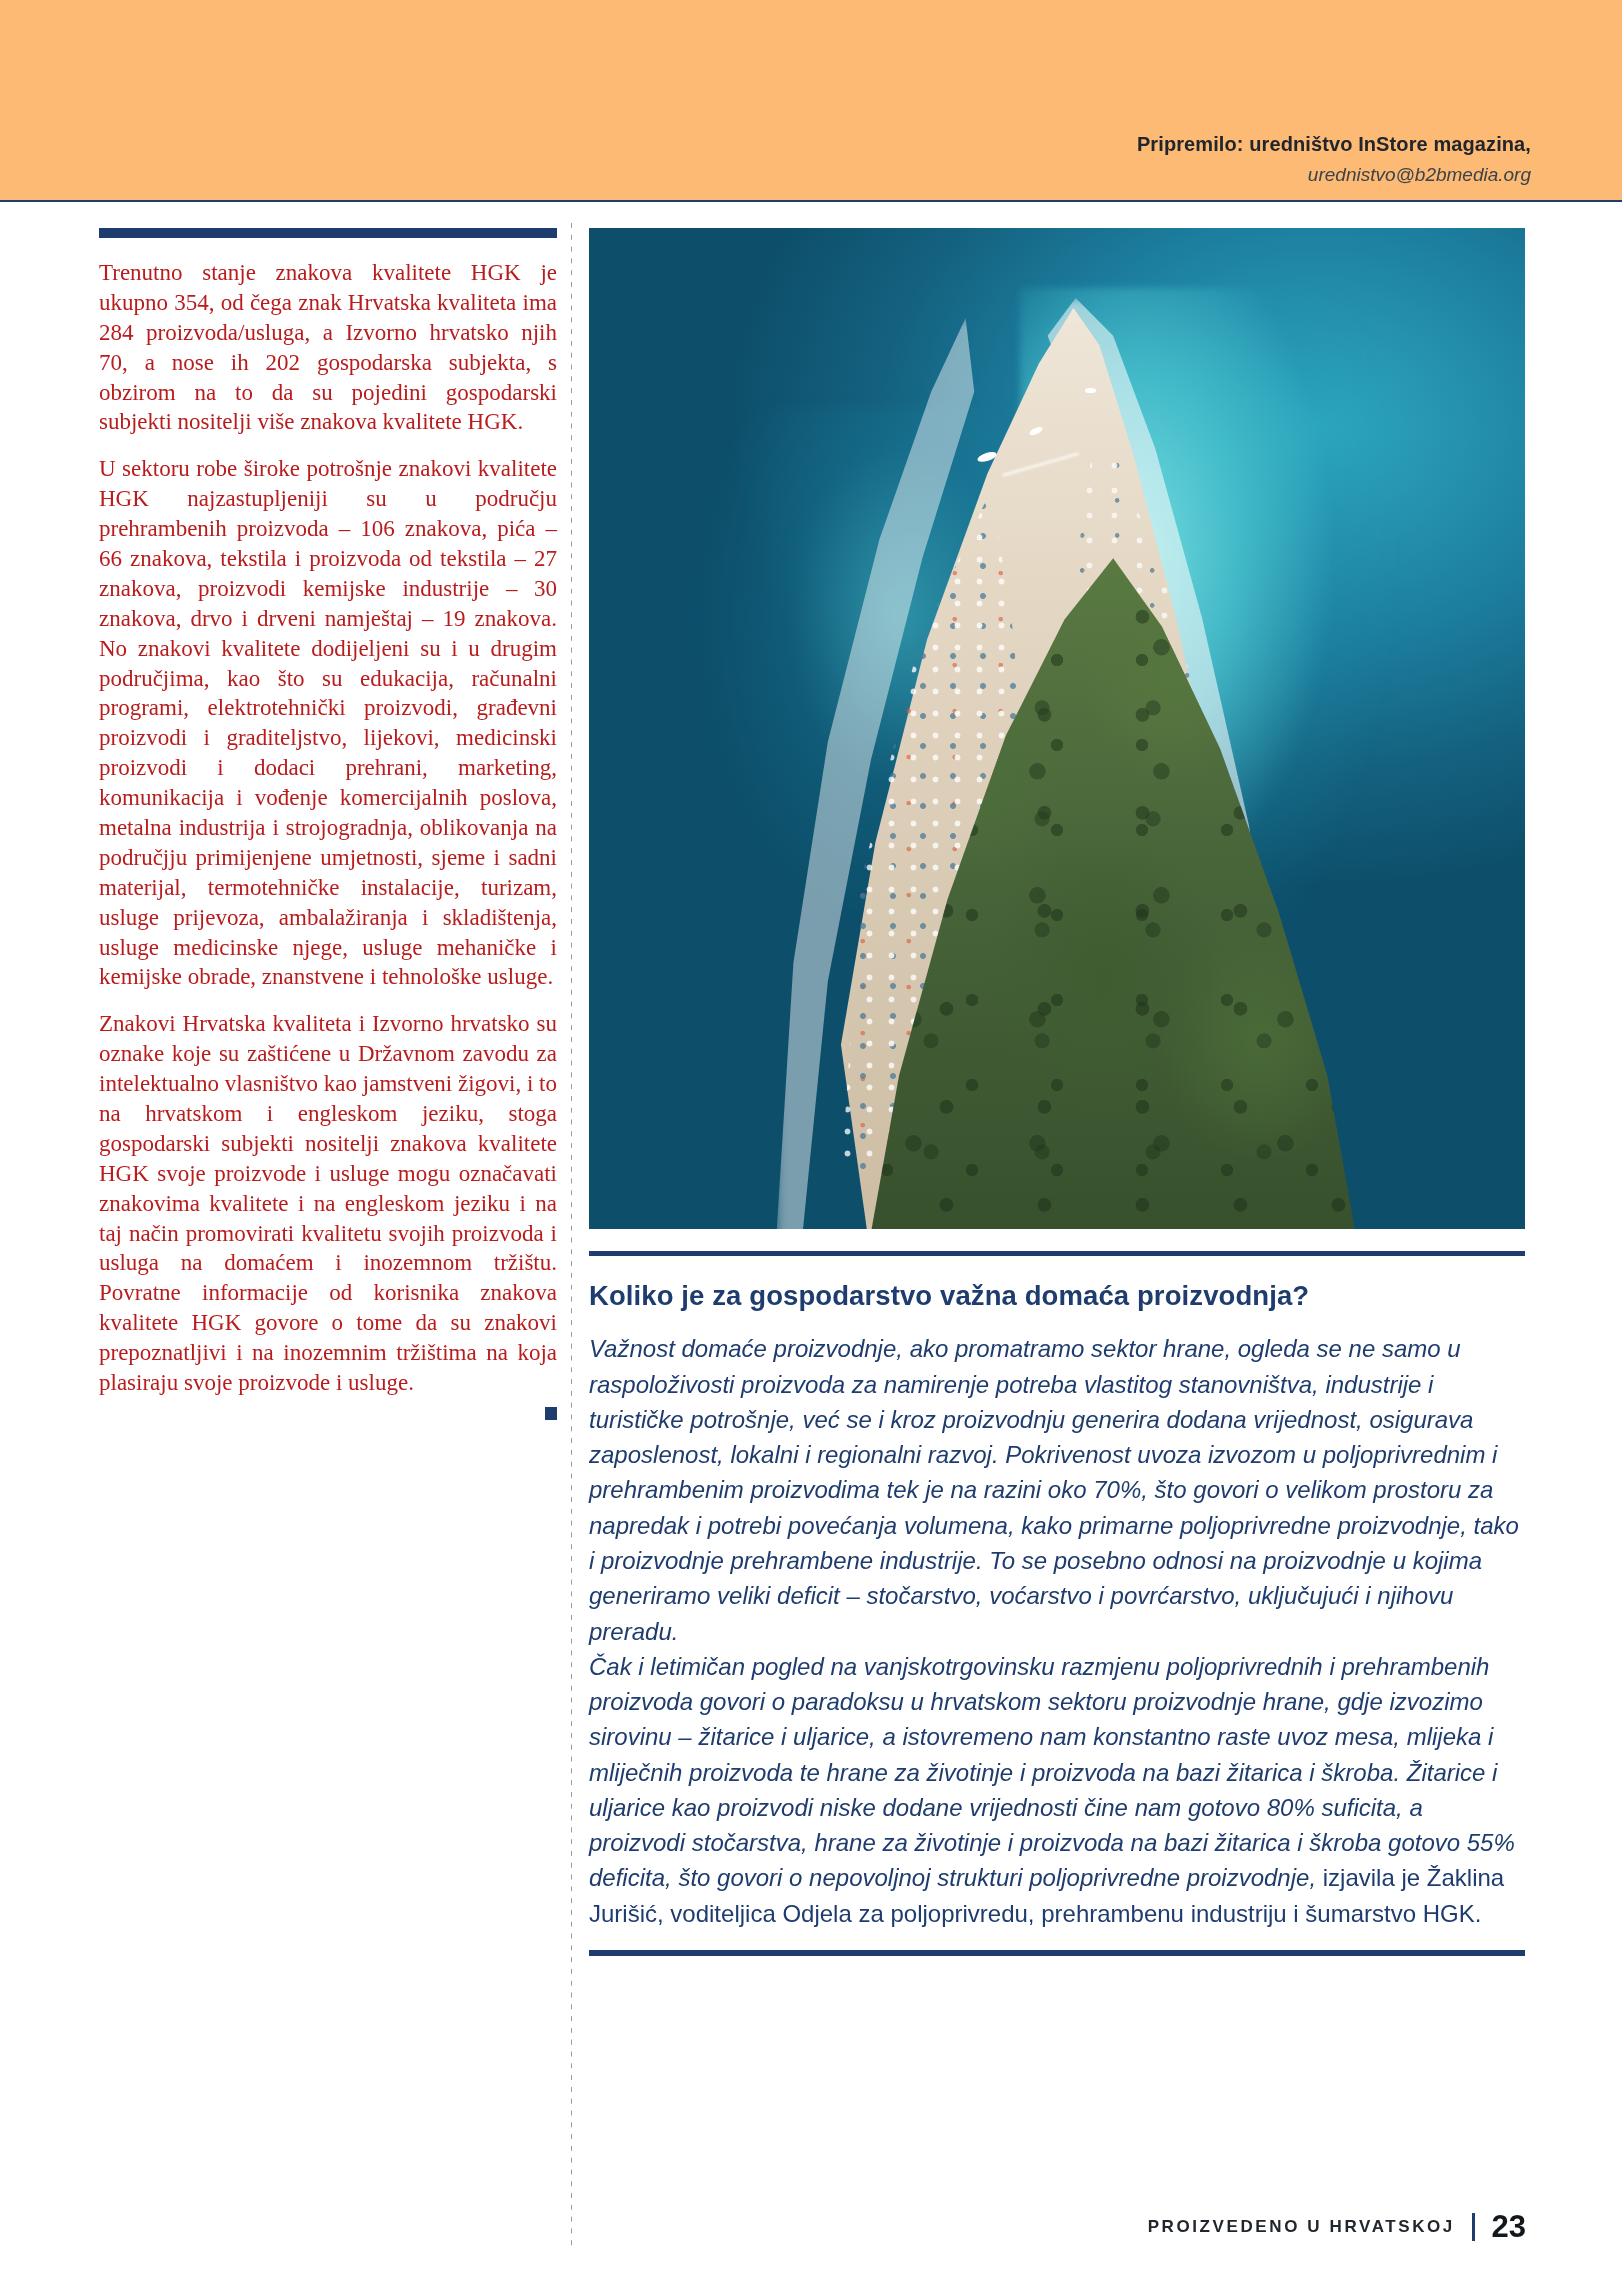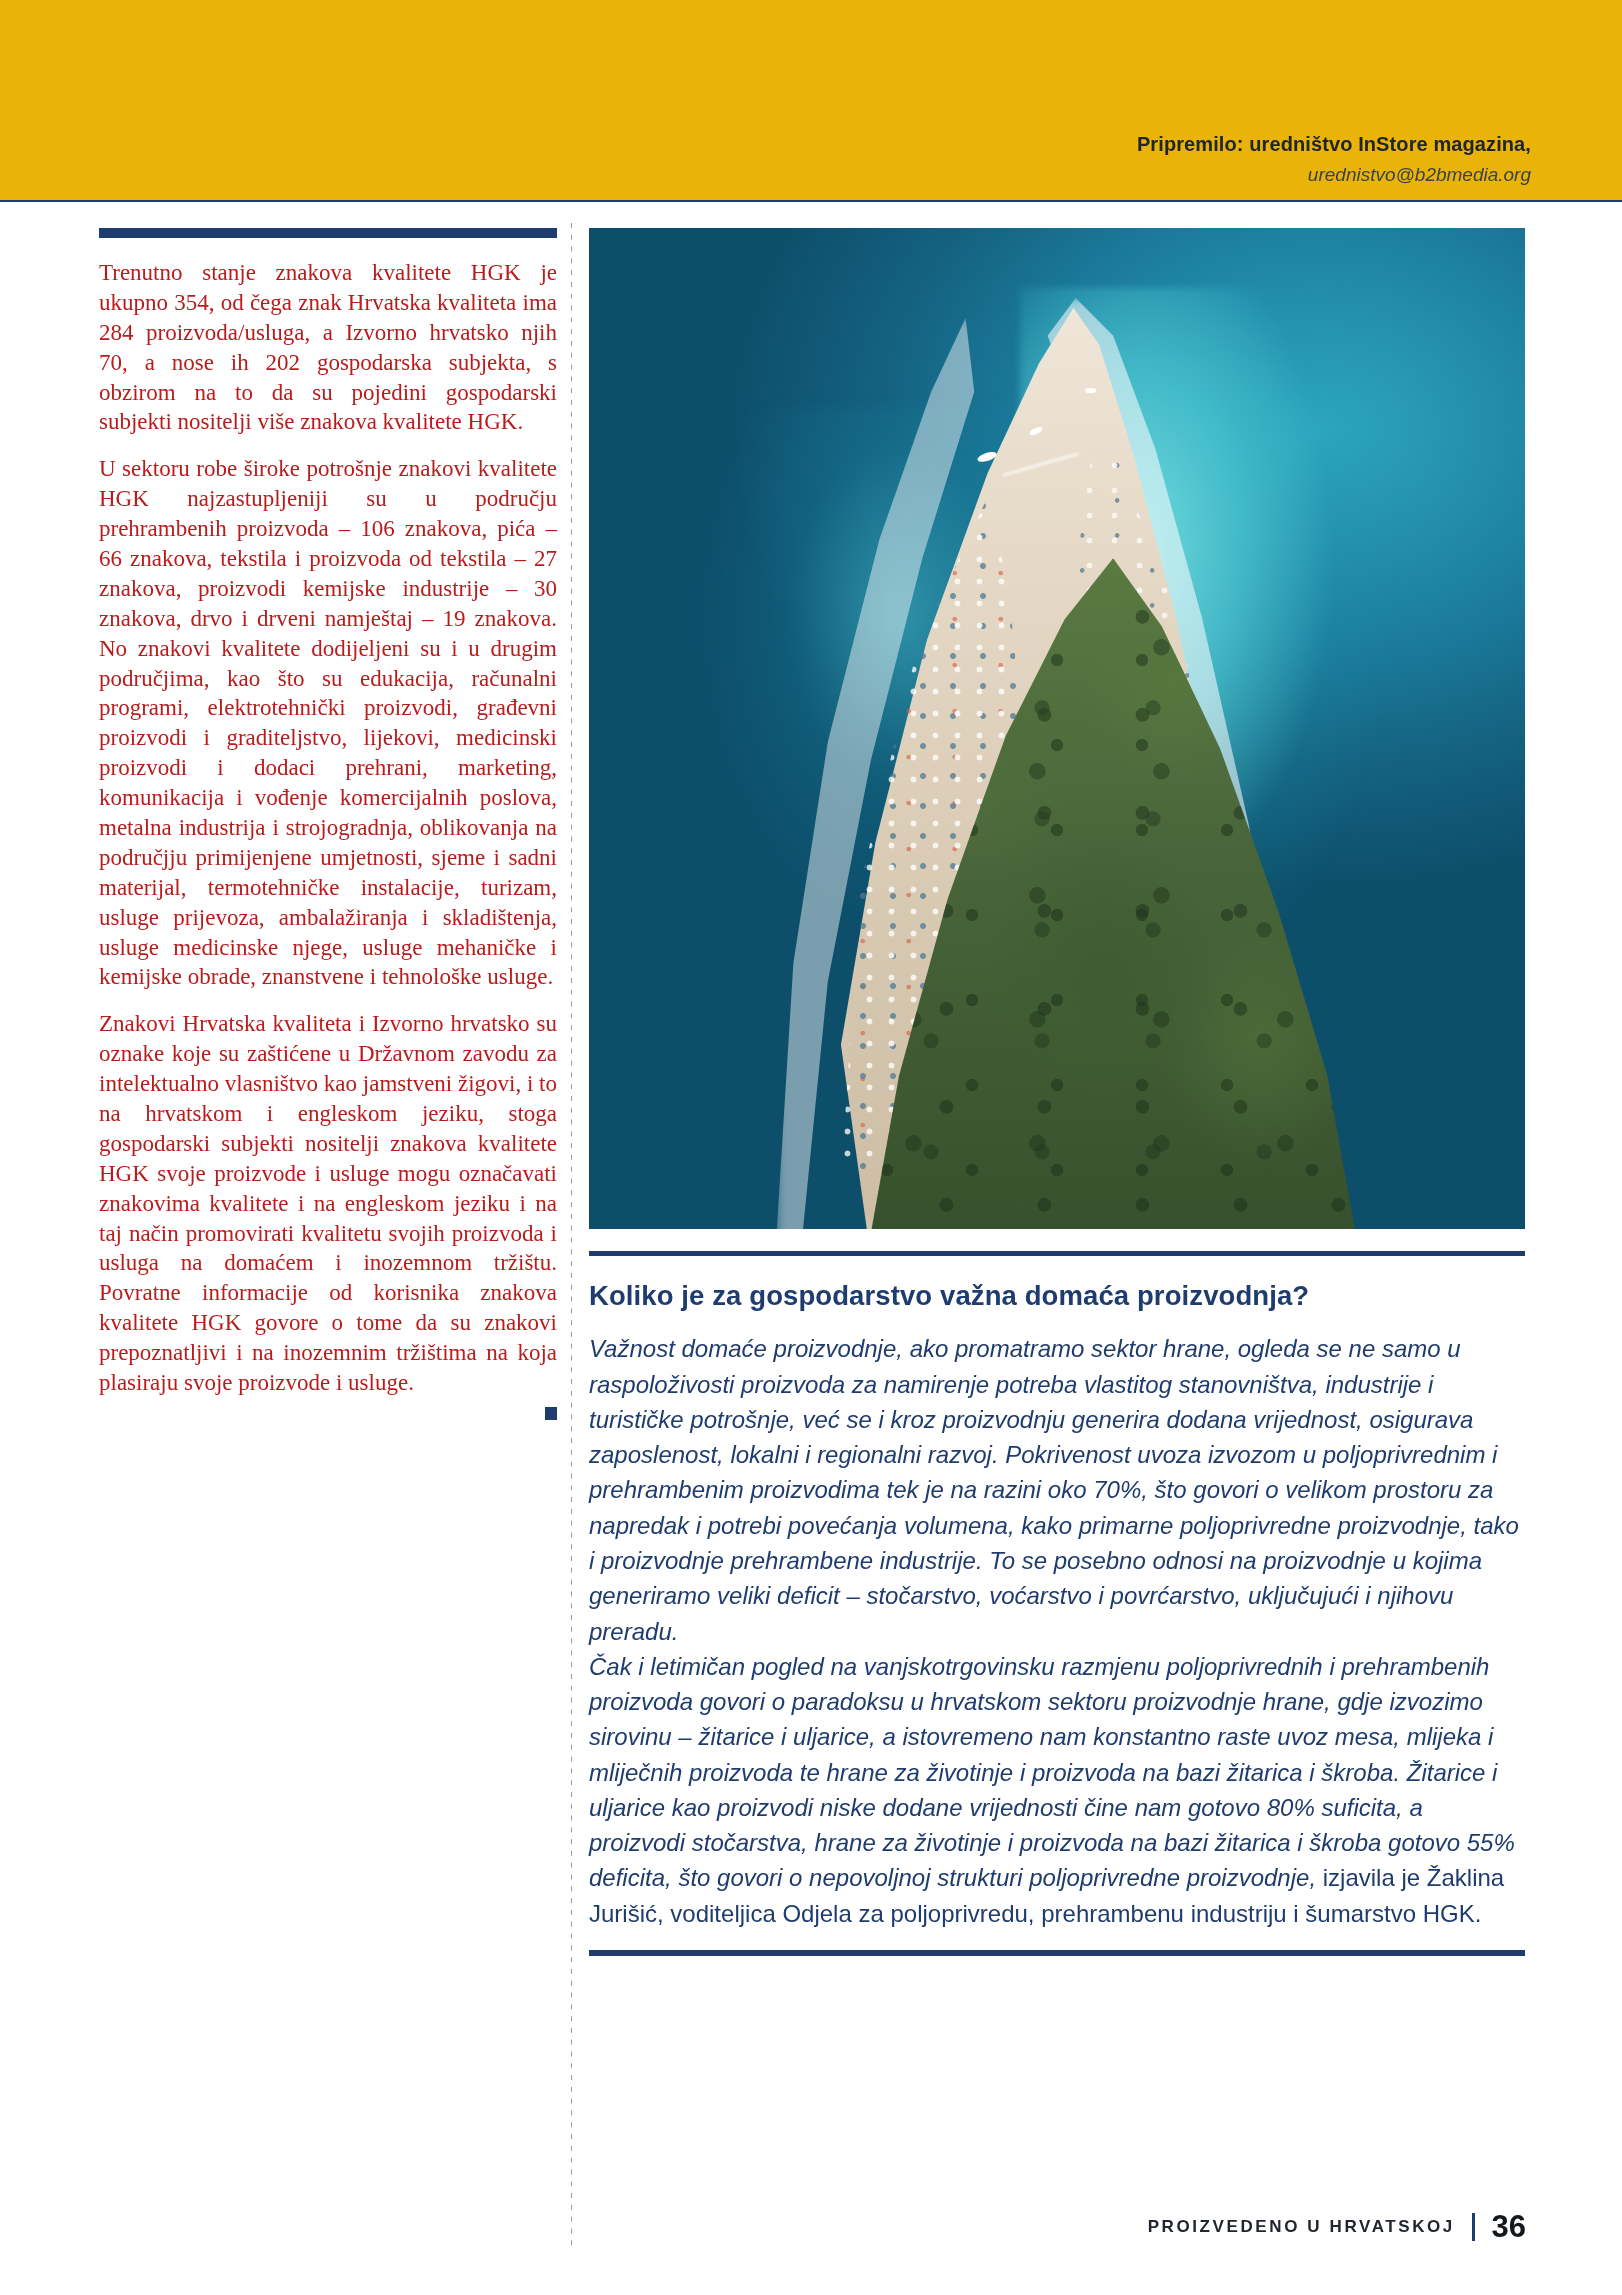--- a/index.html
+++ b/index.html
@@ -15,21 +15,21 @@
     overflow: hidden;
   }
 
   
   .header-band {
     position: absolute;
     top: 0;
     left: 0;
     width: 1623px;
     height: 200px;
-    background: #eab308;
+    background: #fdba74;
     border-bottom: 2.6px solid #1f3c6e;
   }
   .header-credit {
     position: absolute;
     right: 92px;
     top: 131px;
     text-align: right;
     line-height: 1.35;
   }
   .header-credit .line1 {
@@ -393,17 +393,17 @@
 
     <p class="r-par">Važnost domaće proizvodnje, ako promatramo sektor hrane, ogleda se ne samo u raspoloživosti proizvoda za namirenje potreba vlastitog stanovništva, industrije i turističke potrošnje, već se i kroz proizvodnju generira dodana vrijednost, osigurava zaposlenost, lokalni i regionalni razvoj. Pokrivenost uvoza izvozom u poljoprivrednim i prehrambenim proizvodima tek je na razini oko 70%, što govori o velikom prostoru za napredak i potrebi povećanja volumena, kako primarne poljoprivredne proizvodnje, tako i proizvodnje prehrambene industrije. To se posebno odnosi na proizvodnje u kojima generiramo veliki deficit – stočarstvo, voćarstvo i povrćarstvo, uključujući i njihovu preradu.</p>
     <p class="r-par"><span>Čak i letimičan pogled na vanjskotrgovinsku razmjenu poljoprivrednih i prehrambenih proizvoda govori o paradoksu u hrvatskom sektoru proizvodnje hrane, gdje izvozimo sirovinu – žitarice i uljarice, a istovremeno nam konstantno raste uvoz mesa, mlijeka i mliječnih proizvoda te hrane za životinje i proizvoda na bazi žitarica i škroba. Žitarice i uljarice kao proizvodi niske dodane vrijednosti čine nam gotovo 80% suficita, a proizvodi stočarstva, hrane za životinje i proizvoda na bazi žitarica i škroba gotovo 55% deficita, što govori o nepovoljnoj strukturi poljoprivredne proizvodnje,</span><span class="roman"> izjavila je Žaklina Jurišić, voditeljica Odjela za poljoprivredu, prehrambenu industriju i šumarstvo HGK.</span></p>
 
     <div class="rule-bottom-right"></div>
   </div>
 
   <div class="footer">
     <span class="f-text">PROIZVEDENO U HRVATSKOJ</span>
     <span class="f-sep"></span>
-    <span class="f-page">36</span>
+    <span class="f-page">23</span>
   </div>
 
 </div>
 
 
 </body></html>

